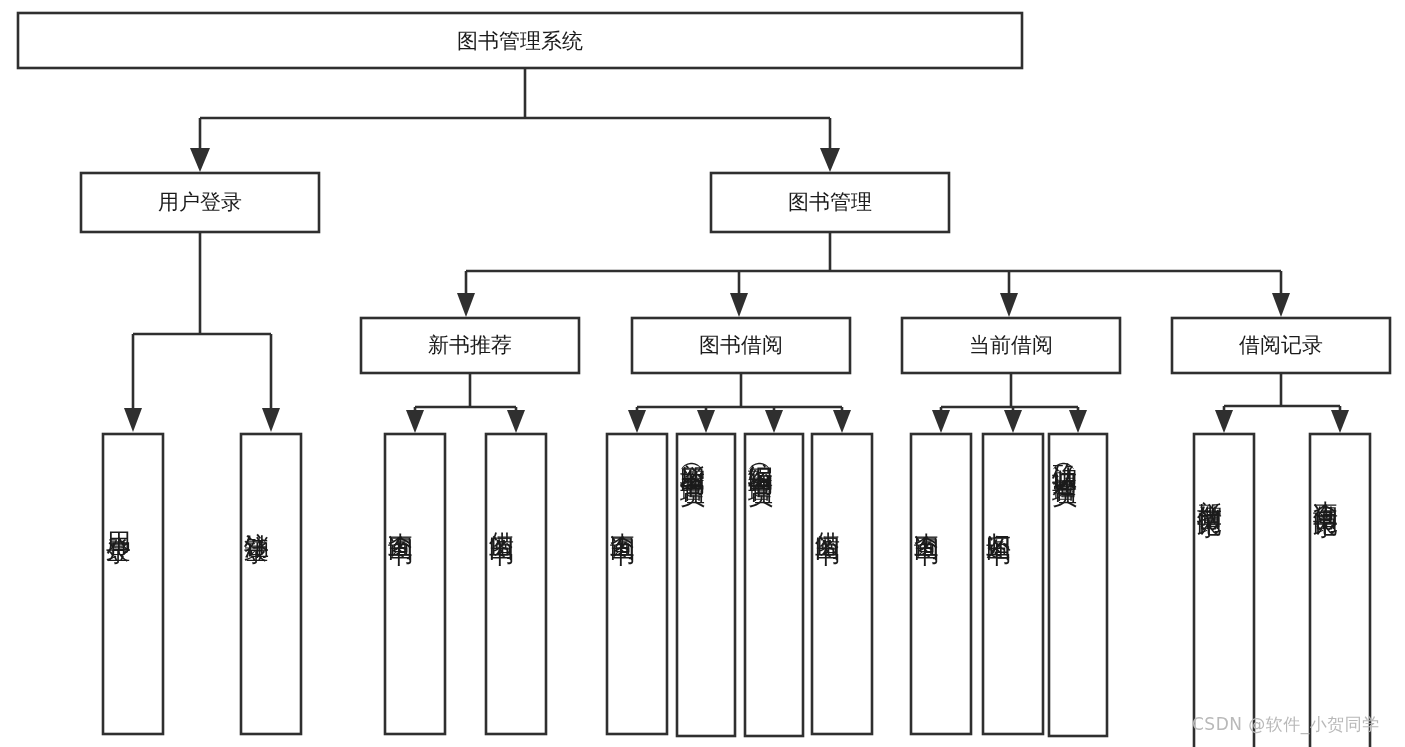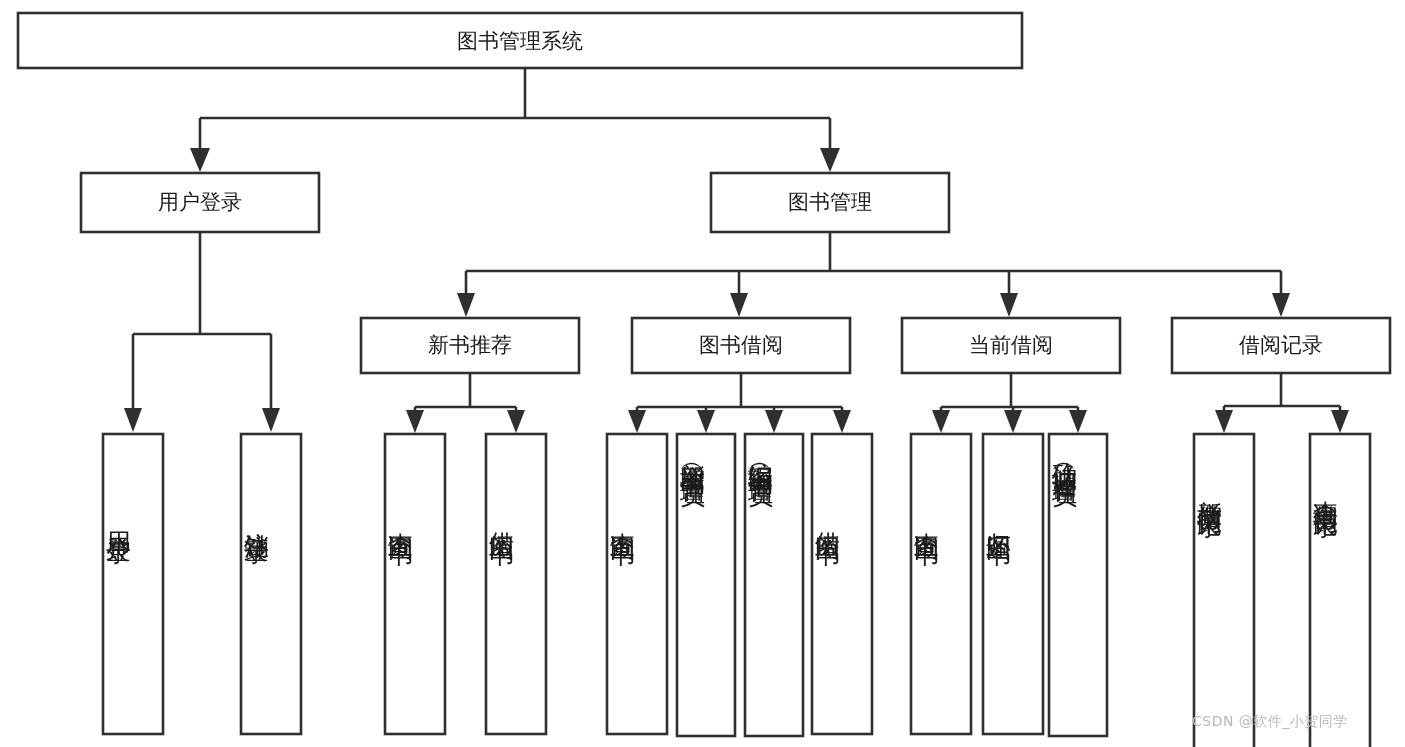--- a/index.html
+++ b/index.html
@@ -58,21 +58,21 @@
     letter-spacing: 3px;
     color: #1b1b1b;
     white-space: nowrap;
     pointer-events: none;
   }
   .watermark {
     position: absolute;
     left: 1192px;
     top: 713px;
     font-family: "DejaVu Sans", "Liberation Sans", sans-serif;
-    font-size: 14px;
+    font-size: 17px;
     color: #b9b9b9;
     white-space: nowrap;
     letter-spacing: 0.5px;
   }
 </style>
 </head>
 <body>
 
 <div id="diagram-root">
 

